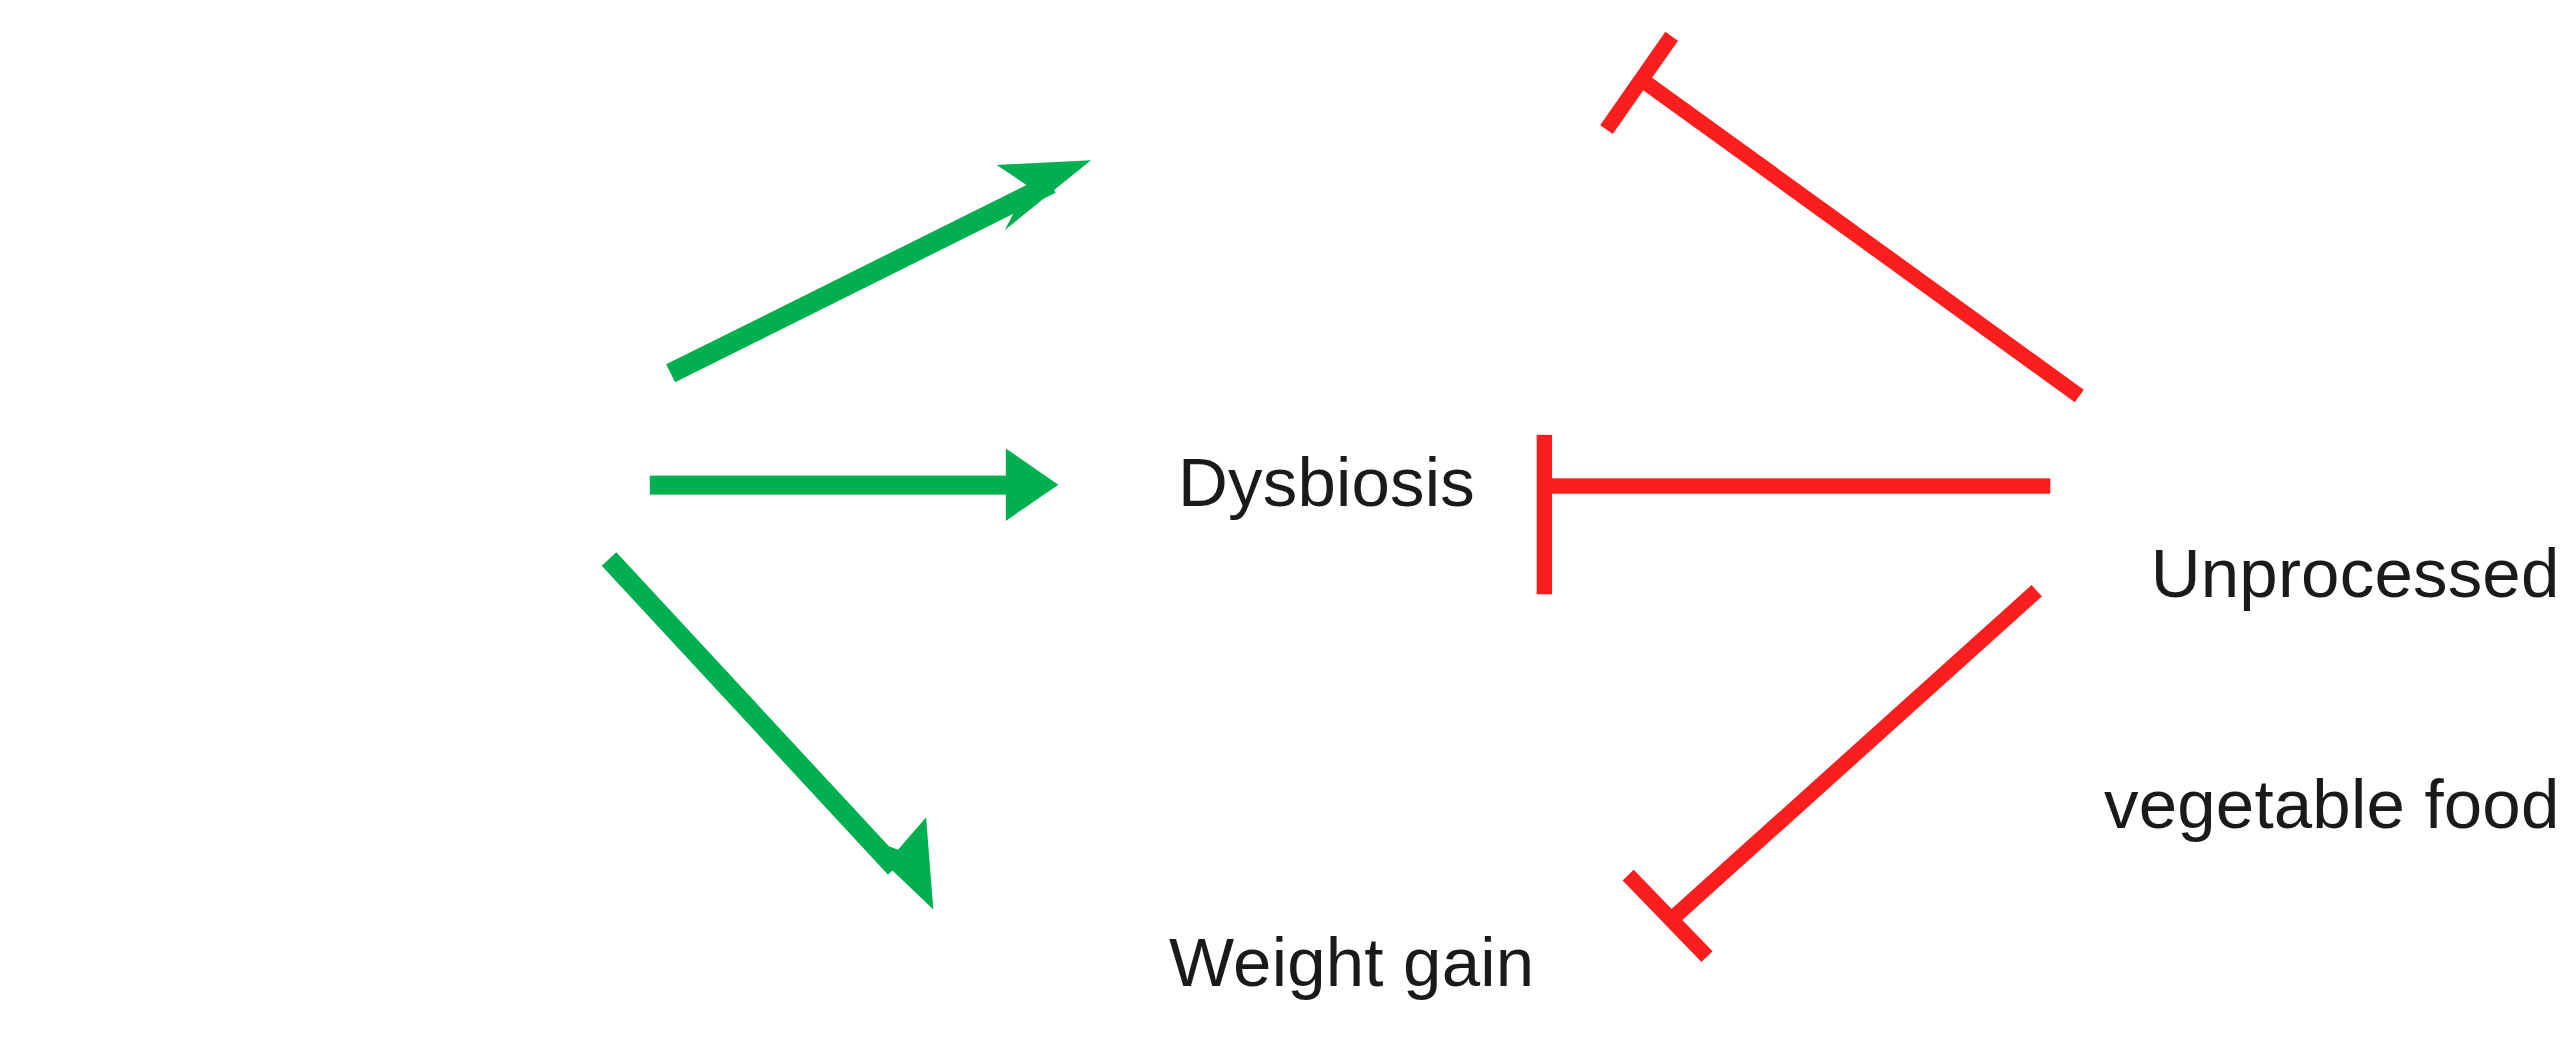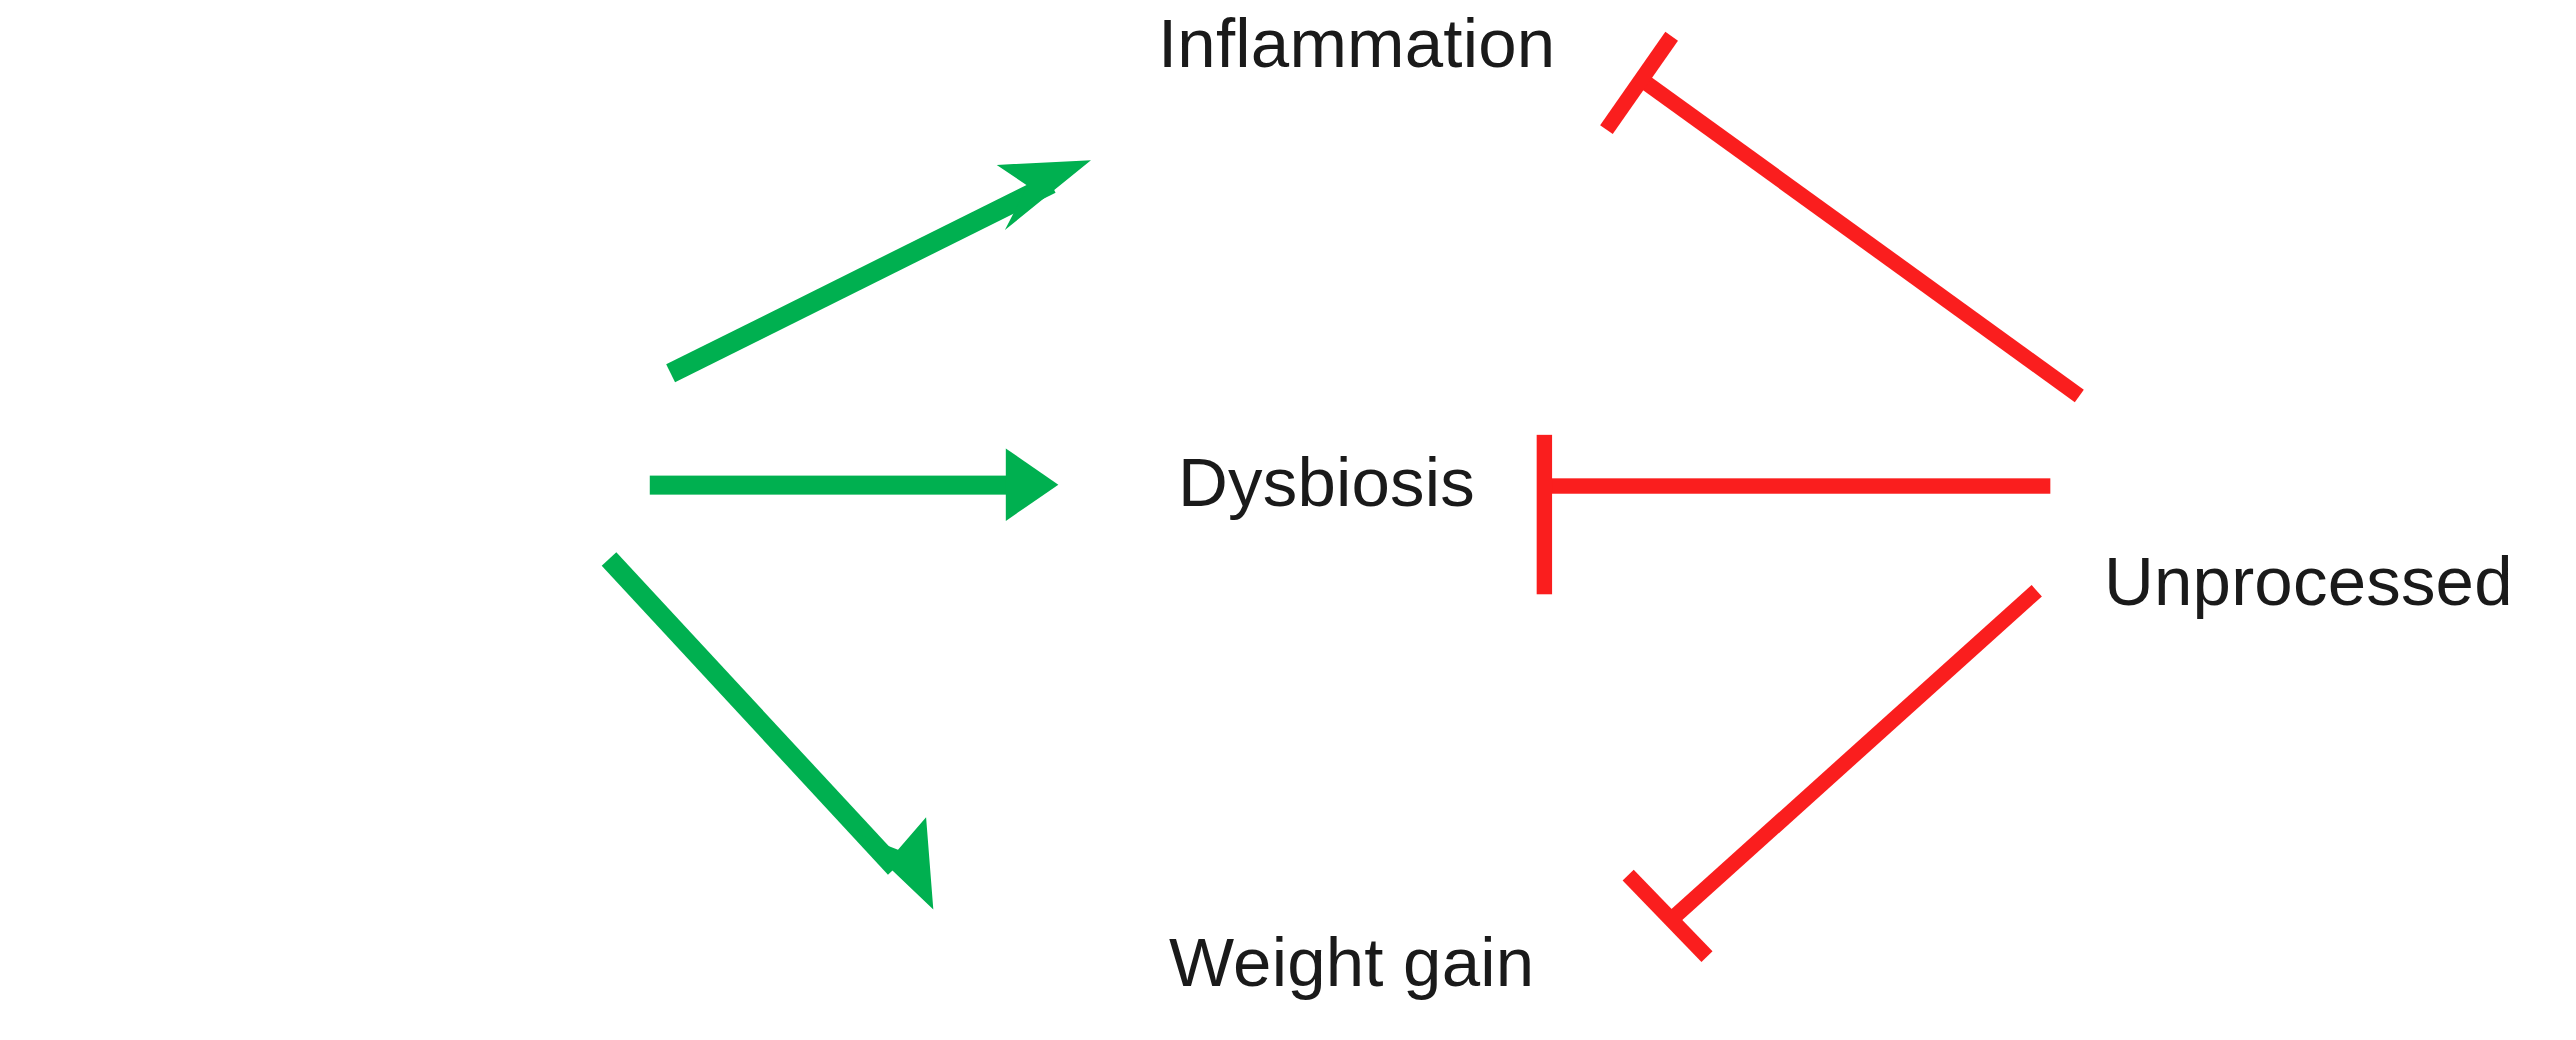--- a/index.html
+++ b/index.html
@@ -51,21 +51,21 @@
     left: 1178px;
     top: 428px;
     margin-top: 16px;
   }
   #node-weight-gain {
     left: 1169px;
     top: 924px;
   }
   #node-unprocessed-vegetable-food {
     left: 2104px;
-    top: 388px;
+    top: 380px;
     text-align: right;
   }
 </style>
 </head>
 <body>
 
 <div id="stage">
 
   <svg id="edges" viewBox="0 0 2843 1148" width="2576" height="1040" xmlns="http://www.w3.org/2000/svg" aria-hidden="true">
 
@@ -96,24 +96,24 @@
     </g>
 
     <g>
       <line x1="2248" y1="652" x2="1848" y2="1012" stroke="#FA1E1E" stroke-width="17" stroke-linecap="butt"></line>
       <line x1="1797" y1="966" x2="1884" y2="1056" stroke="#FA1E1E" stroke-width="17" stroke-linecap="butt"></line>
     </g>
 
   </svg>
 
 
-  <div class="node-label" id="node-inflammation">Inflammation</div>
 
   <div class="node-label" id="node-dysbiosis">Dysbiosis</div>
 
   <div class="node-label" id="node-weight-gain">Weight gain</div>
 
   <div class="node-label center" id="node-unprocessed-vegetable-food">
     <div>Unprocessed</div>
+    <div>vegetable food</div>
   </div>
 
 </div>
 
 
 </body></html>

